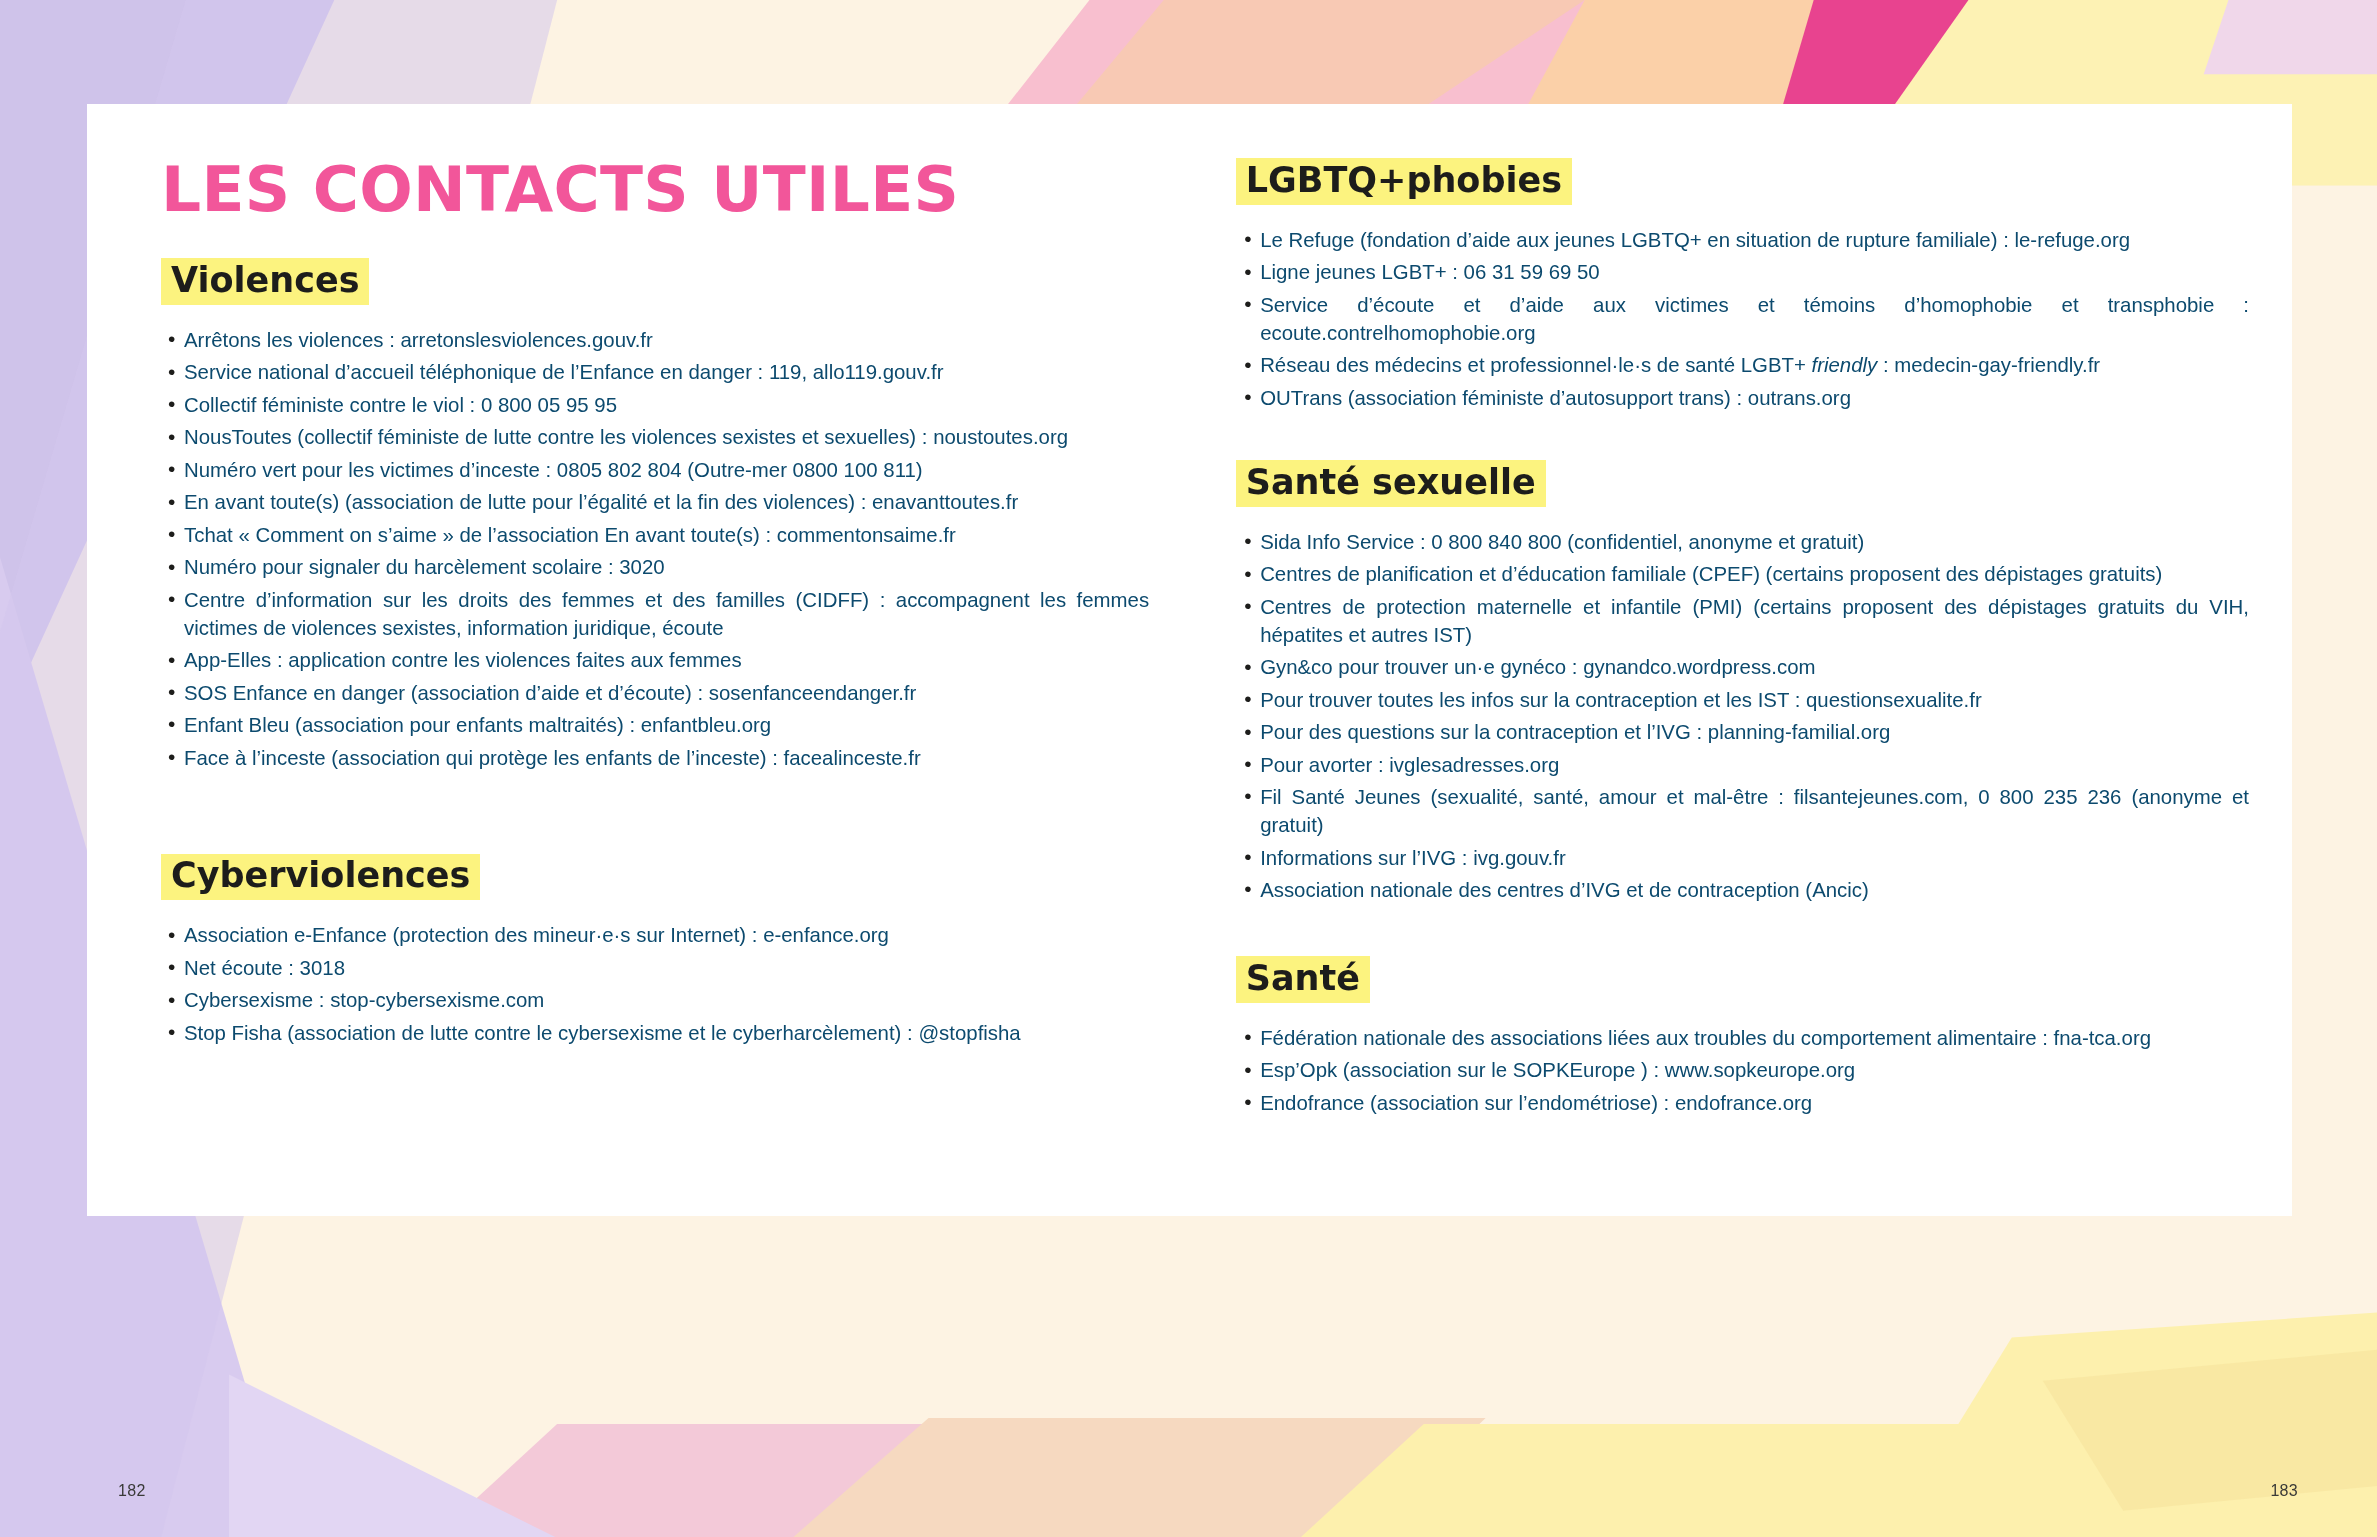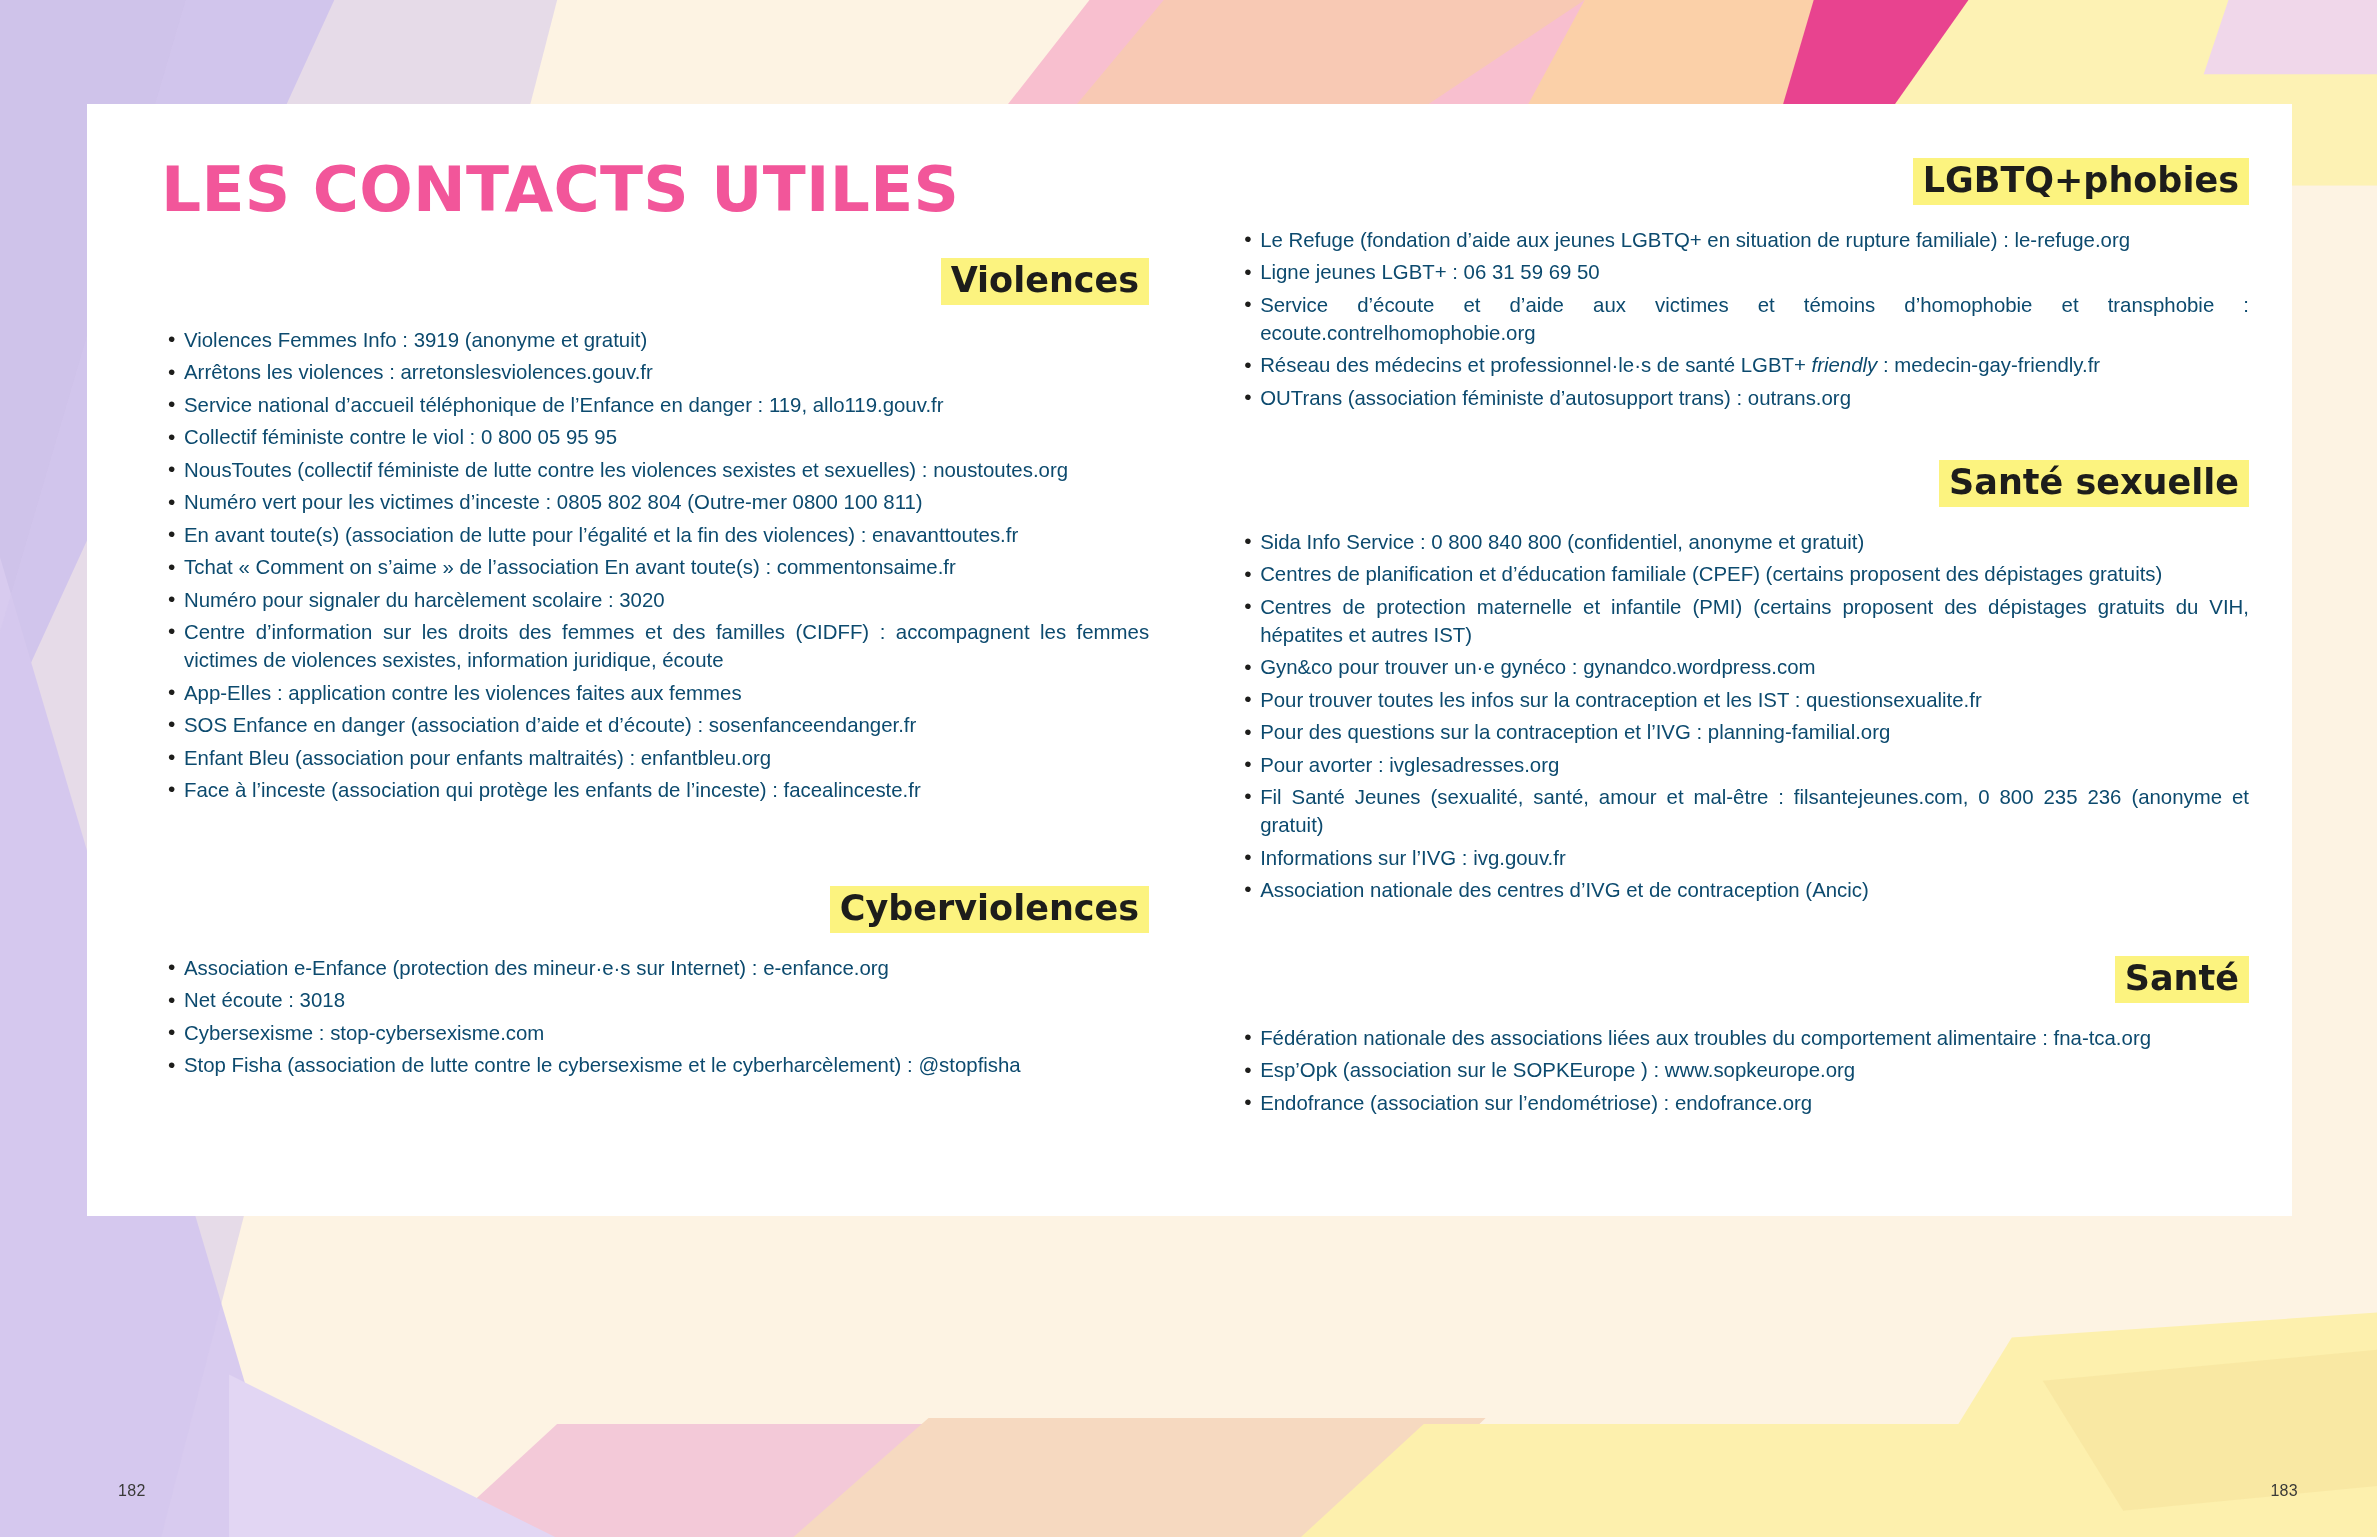--- a/index.html
+++ b/index.html
@@ -53,21 +53,21 @@
     display: inline-block;
     background: #fcf37f;
     font-family: "DejaVu Sans", sans-serif;
     font-weight: 700;
     font-size: 35px;
     color: #1d1d1b;
     padding: 3.7px 10px 6.2px 10px;
     line-height: 1.05;
     white-space: nowrap;
   }
-  .section-head { margin: 0 0 0 31px; text-align: right; }
+  .section-head { margin: 0 0 0 31px; }
   .sec-violences   { margin-top: 37px; }
   .sec-cyber       { margin-top: 82px; }
   .sec-lgbtq       { margin-top: 17.3px; margin-left: 18.6px; }
   .sec-sante-sex   { margin-top: 48px; margin-left: 18.6px; }
   .sec-sante       { margin-top: 52px; margin-left: 18.6px; text-decoration: underline; }
 
   
   ul.items {
     list-style: none;
     margin: 21px 0 0 0;
@@ -144,21 +144,20 @@
   <div class="columns">
 
     <div class="col col-left">
 
       <h1 class="main-title">LES CONTACTS UTILES</h1>
 
       <div class="section-head sec-violences">
         <span class="hl">Violences</span>
       </div>
       <ul class="items">
-        <li>Violences Femmes Info : 3919 (anonyme et gratuit)</li>
         <li>Arrêtons les violences : arretonslesviolences.gouv.fr</li>
         <li>Service national d’accueil téléphonique de l’Enfance en danger : 119, allo119.gouv.fr</li>
         <li>Collectif féministe contre le viol : 0 800 05 95 95</li>
         <li>NousToutes (collectif féministe de lutte contre les violences sexistes et sexuelles) : noustoutes.org</li>
         <li>Numéro vert pour les victimes d’inceste : 0805 802 804 (Outre-mer 0800 100 811)</li>
         <li>En avant toute(s) (association de lutte pour l’égalité et la fin des violences) : enavanttoutes.fr</li>
         <li class="nojust">Tchat « Comment on s’aime » de l’association En avant toute(s) : commentonsaime.fr</li>
         <li class="nojust">Numéro pour signaler du harcèlement scolaire : 3020</li>
         <li>Centre d’information sur les droits des femmes et des familles (CIDFF) : accompagnent les femmes victimes de violences sexistes, information juridique, écoute</li>
         <li class="nojust">App-Elles : application contre les violences faites aux femmes</li>

